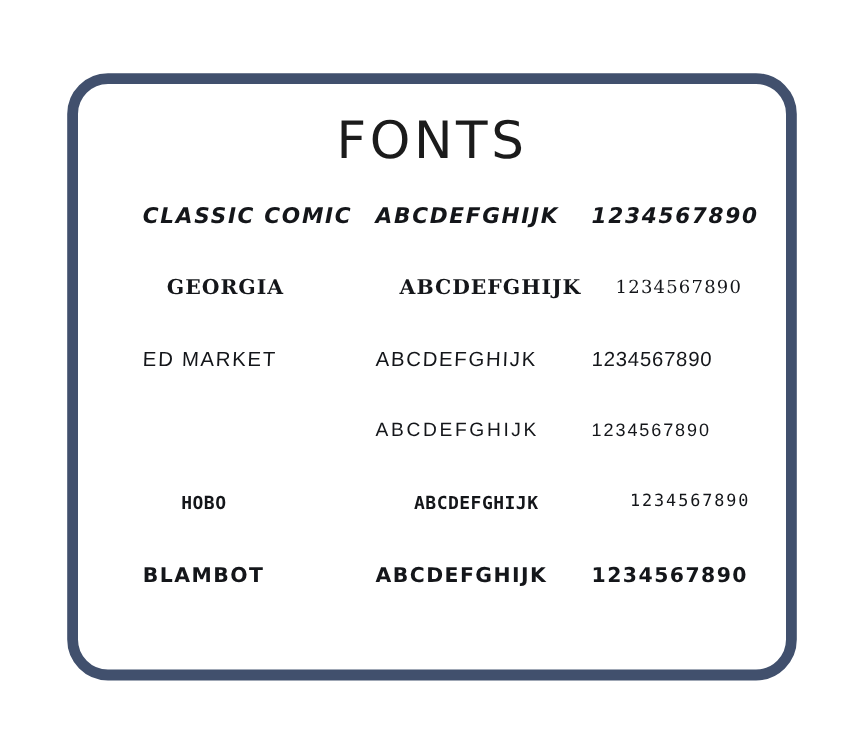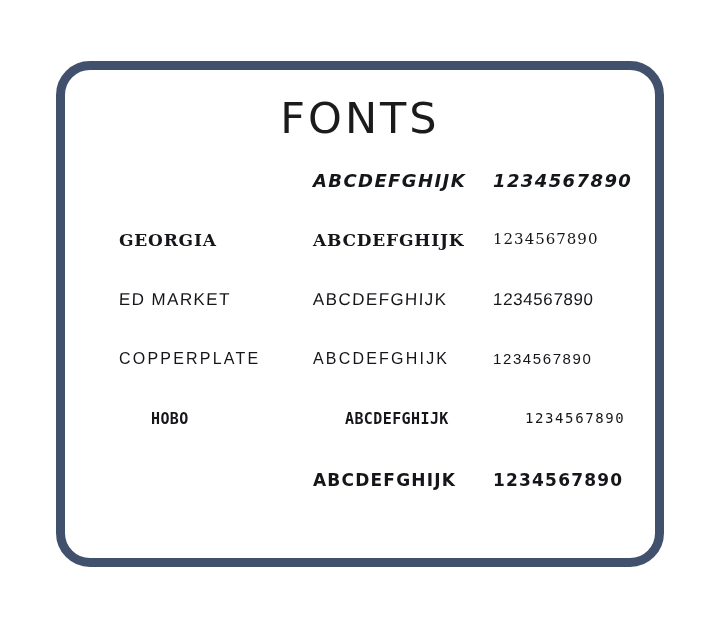--- a/index.html
+++ b/index.html
@@ -84,20 +84,21 @@
     font-size: 16px;
     letter-spacing: 1.6px;
   }
   .f-comic.big { font-size: 18px; letter-spacing: 1.4px; }
 
   .f-georgia {
     font-family: "DejaVu Serif", serif;
     font-weight: bold;
     font-size: 17px;
     letter-spacing: 0.8px;
+    margin-left: 20px;
   }
   .f-georgia.num {
     font-weight: normal;
     font-size: 15px;
     letter-spacing: 1px;
   }
 
   .f-market {
     font-family: "Liberation Sans", sans-serif;
     font-size: 17px;
@@ -134,49 +135,50 @@
 
 <div class="page">
   <div class="card">
     <div class="card-inner">
 
       <div class="title">FONTS</div>
 
       <div class="rows">
 
         <div class="row">
+          <div class="cell cell-name f-comic big">CLASSIC COMIC</div>
           <div class="cell cell-alpha f-comic big">ABCDEFGHIJK</div>
           <div class="cell cell-num f-comic big">1234567890</div>
         </div>
 
         <div class="row">
           <div class="cell cell-name f-georgia">GEORGIA</div>
           <div class="cell cell-alpha f-georgia">ABCDEFGHIJK</div>
           <div class="cell cell-num f-georgia num">1234567890</div>
         </div>
 
         <div class="row">
           <div class="cell cell-name f-market">ED MARKET</div>
           <div class="cell cell-alpha f-market">ABCDEFGHIJK</div>
           <div class="cell cell-num f-market num">1234567890</div>
         </div>
 
         <div class="row">
-          <div class="cell cell-name f-copper">COPPERPLATE</div>
           <div class="cell cell-alpha f-copper">ABCDEFGHIJK</div>
           <div class="cell cell-num f-copper num">1234567890</div>
         </div>
 
         <div class="row">
           <div class="cell cell-name f-hobo">HOBO</div>
           <div class="cell cell-alpha f-hobo">ABCDEFGHIJK</div>
           <div class="cell cell-num f-hobo num">1234567890</div>
         </div>
 
         <div class="row">
+          <div class="cell cell-name f-blambot">BLAMBOT</div>
           <div class="cell cell-alpha f-blambot">ABCDEFGHIJK</div>
           <div class="cell cell-num f-blambot">1234567890</div>
         </div>
 
       </div>
     </div>
   </div>
 </div>
 
 </body></html>

